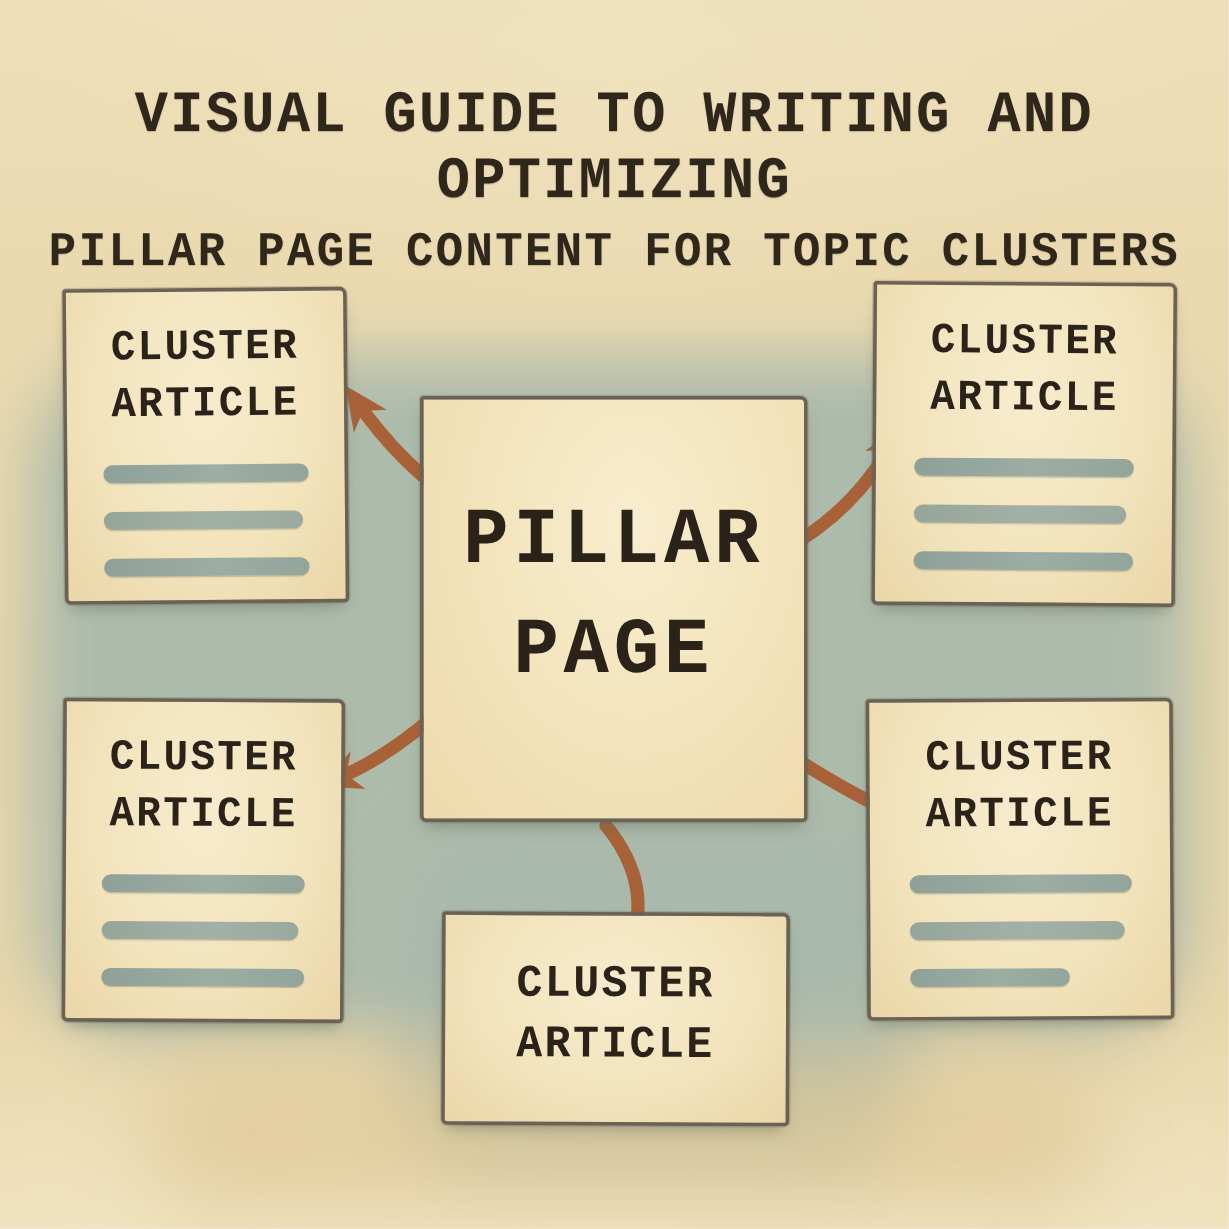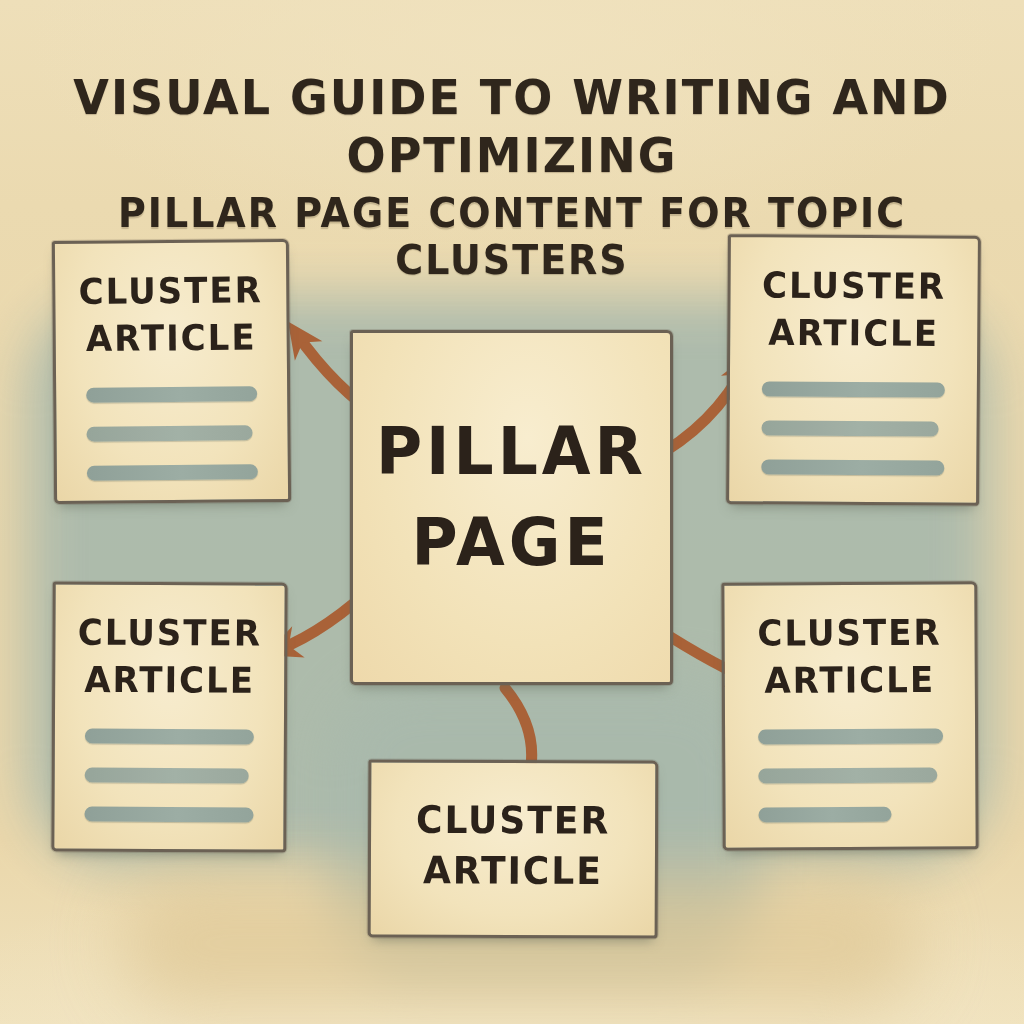--- a/index.html
+++ b/index.html
@@ -6,21 +6,21 @@
   html, body { width: 1024px; height: 1024px; }
   body {
     position: relative;
     overflow: hidden;
     font-family: "DejaVu Sans", sans-serif;
     background:
       radial-gradient(ellipse 700px 300px at 50% 4%, rgba(240,226,190,.9), rgba(240,226,190,0) 70%),
       radial-gradient(ellipse 800px 260px at 50% 101%, rgba(243,231,200,.95), rgba(243,231,200,0) 75%),
       linear-gradient(180deg, #eedfb9 0%, #ebdab0 20%, #e8d6ab 55%, #ead7ab 82%, #f0e2bd 100%);
   }
-  .stage { position: absolute; inset: 0; }
+  .stage { position: absolute; inset: 0; font-family: Liberation Mono, monospace; }
 
   
   .wash, .wash2, .stain { position: absolute; pointer-events: none; }
   .wash {
     left: 28px; top: 298px; width: 962px; height: 566px;
     background: #a9b9ac; border-radius: 90px;
     filter: blur(26px); opacity: .93;
   }
   .wash2 {
     left: 330px; top: 680px; width: 430px; height: 290px;

